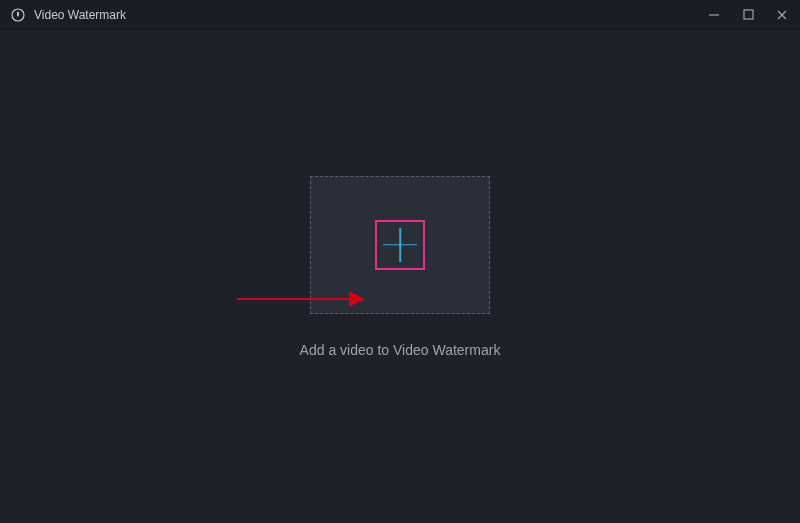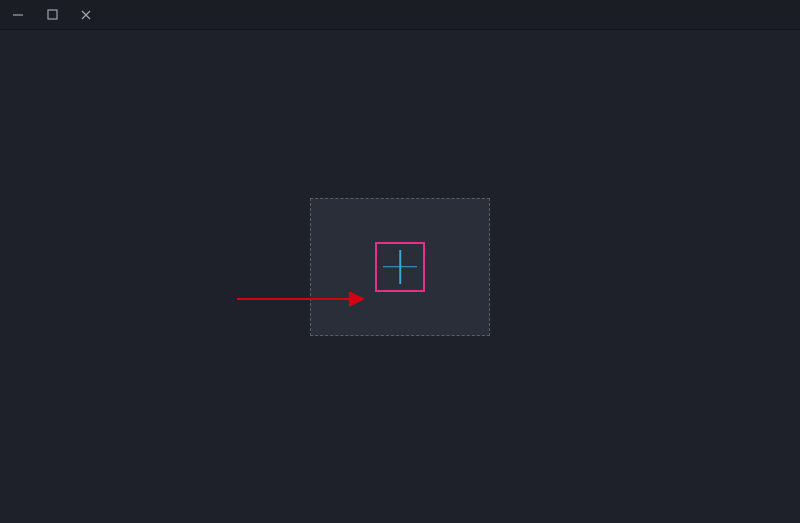--- a/index.html
+++ b/index.html
@@ -116,20 +116,29 @@
       position: absolute;
       left: 235px;
       top: 262px;
       pointer-events: none;
     }
   </style>
 </head>
 <body>
 
 <div class="titlebar">
+  <div class="titlebar-left">
+    <span class="app-icon">
+      <svg width="14" height="14" viewBox="0 0 14 14">
+        <circle cx="7" cy="7" r="6" fill="none" stroke="#c8cad0" stroke-width="1.2"></circle>
+        <path d="M7 3 C5.5 5, 5.5 7, 7 9 C8.5 7, 8.5 5, 7 3 Z" fill="#c8cad0"></path>
+      </svg>
+    </span>
+    <span class="app-title">Video Watermark</span>
+  </div>
   <div class="titlebar-right">
     <span class="window-control">
       <svg width="12" height="12" viewBox="0 0 12 12">
         <line x1="1" y1="6" x2="11" y2="6" stroke="#9ea2ac" stroke-width="1.2"></line>
       </svg>
     </span>
     <span class="window-control">
       <svg width="11" height="11" viewBox="0 0 11 11">
         <rect x="1" y="1" width="9" height="9" fill="none" stroke="#9ea2ac" stroke-width="1.2"></rect>
       </svg>
@@ -145,20 +154,21 @@
 
 <div class="main-area">
   <div class="dropzone">
     <div class="add-button">
       <span class="plus-icon">
         <span class="plus-v"></span>
         <span class="plus-h"></span>
       </span>
     </div>
   </div>
+  <div class="help-text">Add a video to Video Watermark</div>
 
   <svg class="annotation-arrow" width="140" height="14">
     <defs>
       <marker id="arrowhead" markerWidth="8" markerHeight="8" refX="7" refY="4" orient="auto">
         <polygon points="0 0, 8 4, 0 8" fill="#d40014"></polygon>
       </marker>
     </defs>
     <line x1="2" y1="7" x2="128" y2="7" stroke="#d40014" stroke-width="2" marker-end="url(#arrowhead)"></line>
   </svg>
 </div>

